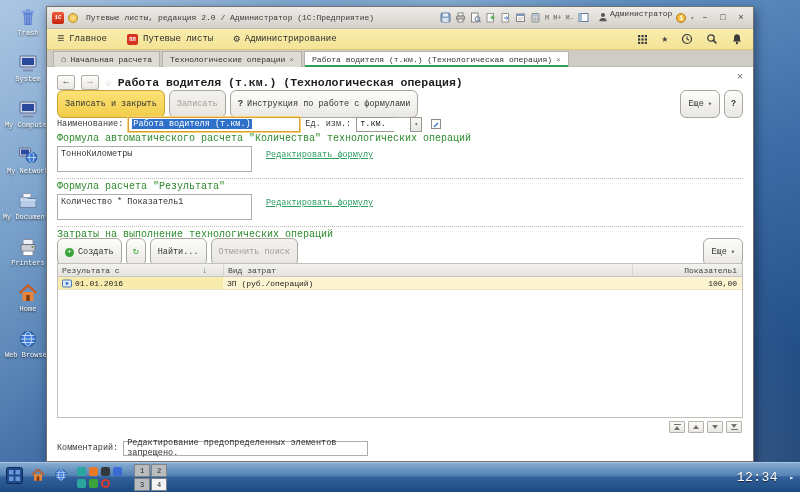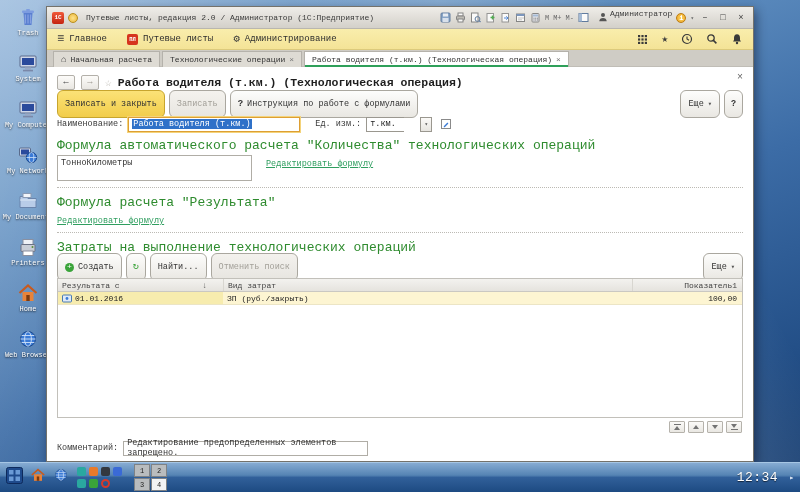--- a/index.html
+++ b/index.html
@@ -95,28 +95,28 @@
   .qmark { font-weight:bold; font-size:9px; }
   .dd { font-size:7px; color:#555; }
   .spacer { flex:1; }
   .qbtn { width:19px; justify-content:center; font-weight:bold; }
   .namerow { display:flex; align-items:center; gap:5px; height:18px; flex:0 0 18px; margin-top:1px; }
   .lbl { font-size:8.5px; color:#3a3a3a; white-space:nowrap; }
   .inp { height:15px; border:1px solid #9a978f; background:#fff; font-size:8.5px;
     display:flex; align-items:center; padding:0 3px; }
   .nameinp { width:172px; border:1px solid #dd9f33; box-shadow:0 0 0 1px #f4d37a; }
   .selected { background:#2f71c8; color:#fff; padding:0 1px; }
-  .unitlbl { margin-left:10px; }
+  .unitlbl { }
   .combo { display:flex; align-items:stretch; height:15px;gap:16px; }
   .comboval { width:38px; border:1px solid #9a978f; border-right:none; font-size:8.5px;
     display:flex; align-items:center; padding:0 3px; background:#fff; }
   .combobtn { width:12px; border:1px solid #9a978f; background:linear-gradient(#fbfaf8,#e7e5e0);
     font-size:6px; color:#555; display:flex; align-items:center; justify-content:center; }
   .editico { margin-left:3px; display:flex; }
-  .sect { font-size:13px; color:#2e8b2e; margin-top:5px; flex:0 0 auto; }
+  .sect { font-size:10px; color:#2e8b2e; flex:0 0 auto; }
   .secbody { display:flex; align-items:flex-start; gap:14px; margin-top:2px; flex:0 0 auto; }
   .ta { width:195px; height:26px; border:1px solid #b0ada6; font-size:8.5px; color:#333; padding:2px 3px; }
   .lnk { font-size:8.5px; color:#2f9e5f; text-decoration:underline; margin-top:4px; cursor:pointer; }
   .dots { border-bottom:1px dotted #bcbab4; margin:6px 0 2px; flex:0 0 auto; }
   .costbar { display:flex; align-items:center; gap:4px; height:20px; flex:0 0 20px; margin-top:2px; }
   .plusico { width:9px; height:9px; border-radius:50%; background:#3aa43a; color:#fff; font-size:8px;
     line-height:8px; display:flex; align-items:center; justify-content:center; }
   .icobtn { width:20px; justify-content:center; }
   .refr { color:#3aa43a; font-size:10px; line-height:10px; }
   .tbl { flex:1; min-height:0; border:1px solid #c2c0ba; margin-top:1px; display:flex; flex-direction:column; }
@@ -430,20 +430,21 @@
 
       <div class="sect">Формула автоматического расчета "Количества" технологических операций</div>
       <div class="secbody">
         <div class="ta">ТонноКилометры</div>
         <a class="lnk">Редактировать формулу</a>
       </div>
       <div class="dots"></div>
 
       <div class="sect">Формула расчета "Результата"</div>
       <div class="secbody">
+        <div class="ta">Количество * Показатель1</div>
         <a class="lnk">Редактировать формулу</a>
       </div>
       <div class="dots"></div>
 
       <div class="sect">Затраты на выполнение технологических операций</div>
 
       <div class="costbar">
         <button class="btn">
           <span class="plusico">+</span>
           <span>Создать</span>
@@ -476,21 +477,21 @@
         <div class="trow">
           <div class="c1 datecell">
             <span class="rowico">
                 <svg width="10" height="9" viewBox="0 0 10 9">
                   <rect x=".5" y="1" width="9" height="7" rx="1" fill="#dfeaf8" stroke="#4a7ab0"></rect>
                   <circle cx="5" cy="4.5" r="1.4" fill="#3a7ad6"></circle>
                 </svg>
               </span>
             <span>01.01.2016</span>
           </div>
-          <div class="c2">ЗП (руб./закрыть)</div>
+          <div class="c2">ЗП (руб./операций)</div>
           <div class="c3">100,00</div>
         </div>
         <div class="tempty"></div>
       </div>
 
       <div class="navrow">
         <span class="navbtn">
             <span class="bar"></span>
             <span class="tri up"></span>
           </span>

